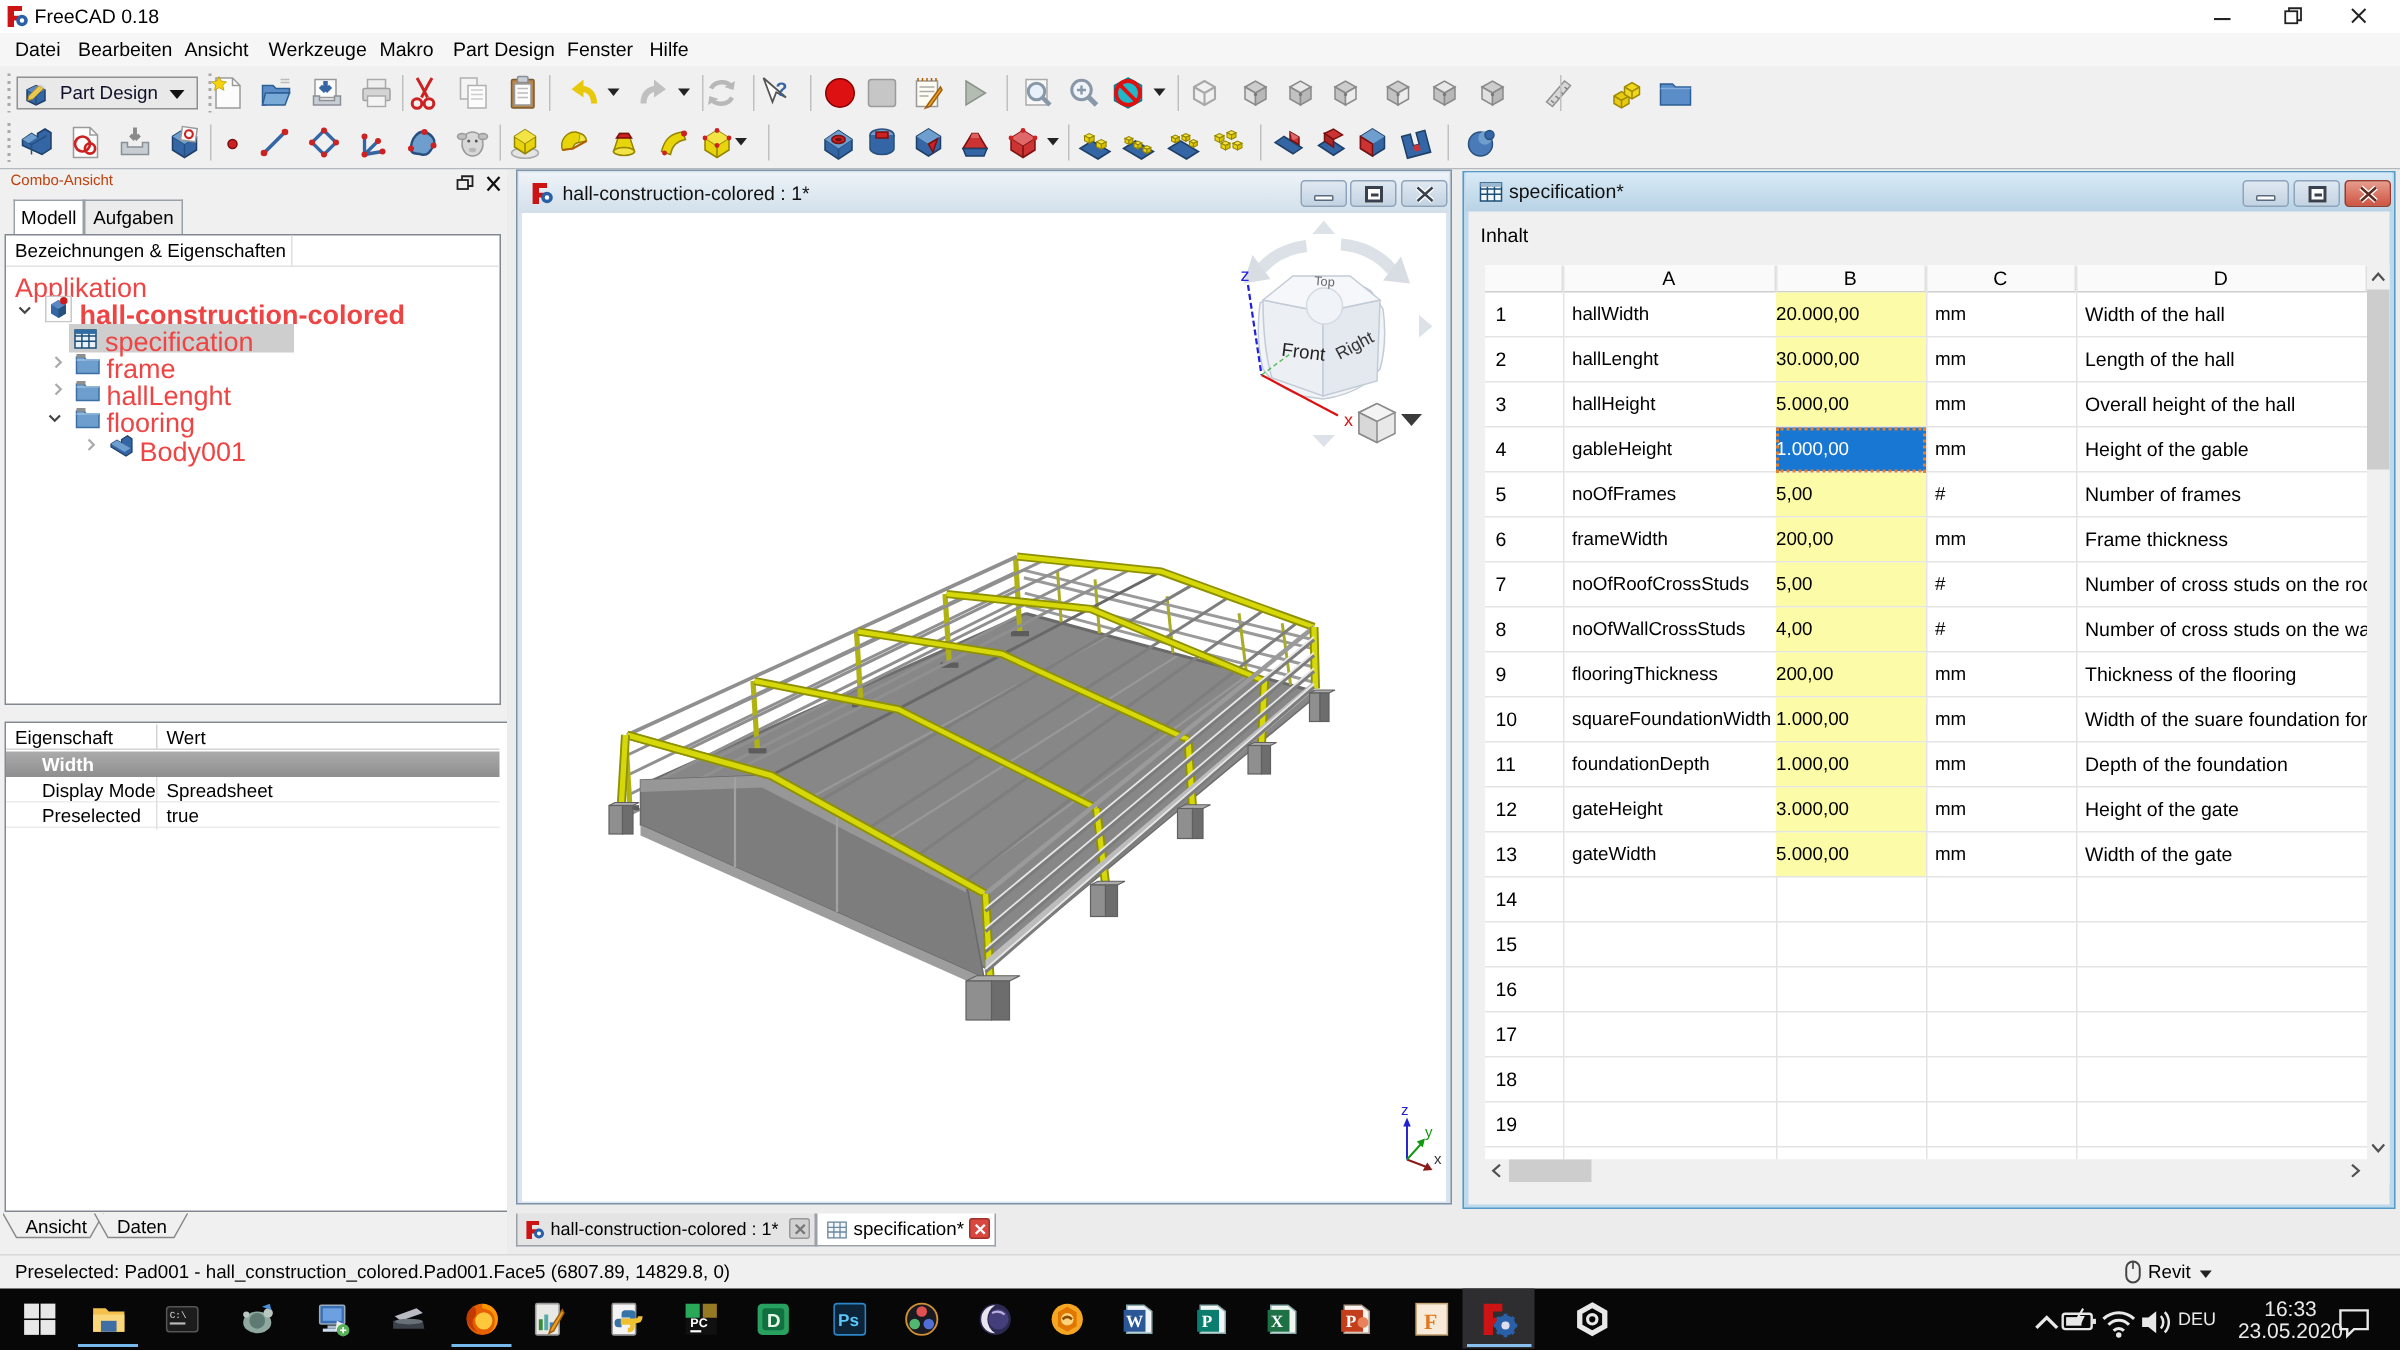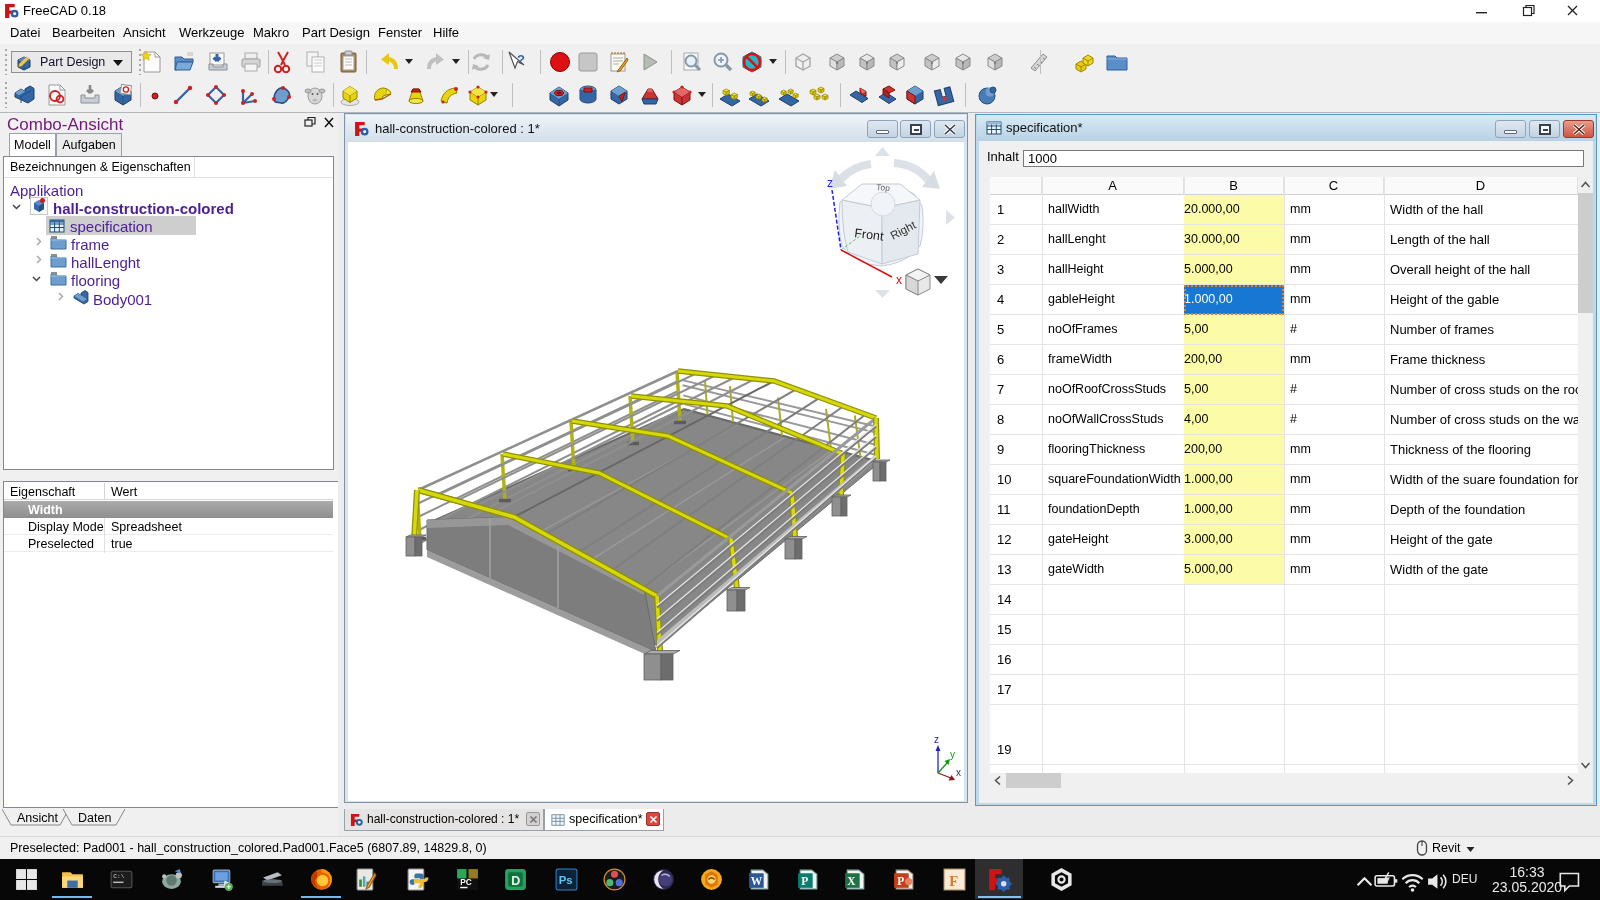--- a/index.html
+++ b/index.html
@@ -19,27 +19,27 @@
   background-image:repeating-linear-gradient(#a8a8a8 0 2px, transparent 2px 5px);
   background-size:2px 100%; background-repeat:no-repeat; background-position:1px 0; }
 .tsep { position:absolute; top:4px; width:1px; height:24px; background:#c0c0c0; }
 .dd { position:absolute; top:13px; width:0; height:0; border-left:4px solid transparent; border-right:4px solid transparent; border-top:5px solid #222; }
 #wbcombo { position:absolute; left:11px; top:5px; width:121px; height:22px; background:#e9e9e9; border:1px solid #919191; }
 #wbcombo span { position:absolute; left:28px; top:3px; font-size:12.5px; color:#10102a; }
 #wbcombo .arr { position:absolute; right:8px; top:8px; border-left:5px solid transparent; border-right:5px solid transparent; border-top:6px solid #111; width:0; height:0; }
 
 #leftdock { left:0; top:113px; width:338px; height:723px; background:#f0f0f0; }
 #comboHead { left:0px; top:0px; width:338px; height:19px; }
-#comboHead span { position:absolute; left:7px; top:2px; font-size:17px; color:#701a75; }
+#comboHead span { position:absolute; left:7px; top:2px; font-size:10px; color:#c2410c; }
 #docktabs { left:0; top:20px; width:338px; height:23px; }
 .dtab { position:absolute; top:0; height:23px; font-size:12.5px; padding-top:4px; text-align:center; }
 #treebox { left:3px; top:43px; width:331px; height:314px; background:#fff; border:1px solid #828790; }
 #treehdr { left:0; top:0; width:329px; height:21px; border-bottom:1px solid #e2e2e2; }
 #treehdr span { position:absolute; left:6px; top:3px; font-size:12.5px; }
-.trow { position:absolute; height:18px; font-size:15px; color:#4c1d95; }
+.trow { position:absolute; height:18px; font-size:18px; color:#ef4444; }
 .chev { position:absolute; width:9px; height:9px; }
 #propbox { left:3px; top:368px; width:362px; height:327px; background:#fff; border:1px solid #828790; }
 .prow { position:absolute; left:0; width:329px; height:17px; font-size:12.5px; }
 #proptabs { left:0; top:695px; width:338px; height:20px; font-size:12px; }
 
 #mdi { left:338px; top:113px; width:1262px; height:723px; background:#ececec; }
 
 #win3d { left:6px; top:0px; width:624px; height:690px; background:#dae4ee; border:1px solid #7f93a6; }
 #win3d .tbar { position:absolute; left:1px; top:1px; width:620px; height:27px;
   background:linear-gradient(#eef3f8, #d2dfea); }
@@ -770,21 +770,20 @@
         </div>
       <div class="wbtn" style="left:586px;background:linear-gradient(#e89c8c,#cf5442);border-color:#9b3a2c">
           <svg style="position:absolute;left:8px;top:2px" width="15" height="13" viewBox="0 0 15 13">
             <path d="M2 2l10 9M12 2L2 11" stroke="#fff" stroke-width="3.4"></path>
             <path d="M2 2l10 9M12 2L2 11" stroke="#5d2a20" stroke-width="1.6"></path>
           </svg>
         </div>
     </div>
     <div id="sheetbody">
       <span id="inhalt">Inhalt</span>
-      <div id="inhaltbox">1000</div>
       <div id="sheet">
       <div class="shdr" style="left:0;width:52px;"></div>
       <div class="shdr" style="left:52px;width:142px;padding-top:1px;">A</div>
       <div class="shdr" style="left:194px;width:100px;padding-top:1px;">B</div>
       <div class="shdr" style="left:294px;width:100px;padding-top:1px;">C</div>
       <div class="shdr" style="left:394px;width:194px;padding-top:1px;">D</div>
       <div class="colline" style="left:52px;"></div>
       <div class="colline" style="left:194px;"></div>
       <div class="colline" style="left:294px;"></div>
       <div class="colline" style="left:394px;"></div>
@@ -883,20 +882,23 @@
             <span class="rn">14</span>
           </div>
       <div class="srow" style="top:438px;">
             <span class="rn">15</span>
           </div>
       <div class="srow" style="top:468px;">
             <span class="rn">16</span>
           </div>
       <div class="srow" style="top:498px;">
             <span class="rn">17</span>
+          </div>
+      <div class="srow" style="top:528px;">
+            <span class="rn">18</span>
           </div>
       <div class="srow" style="top:558px;">
             <span class="rn">19</span>
           </div>
       <div style="position:absolute;left:194px;top:108px;width:100px;height:30px;border:2px dotted #e08030;"></div>
       </div>
 
       <div class="sb" style="left:599px;top:36px;width:15px;height:596px;">
         <svg style="position:absolute;left:3px;top:4px" width="9" height="8" viewBox="0 0 9 8">
             <path d="M0.5 6L4.5 1.5L8.5 6" fill="none" stroke="#505050" stroke-width="1.5"></path>

